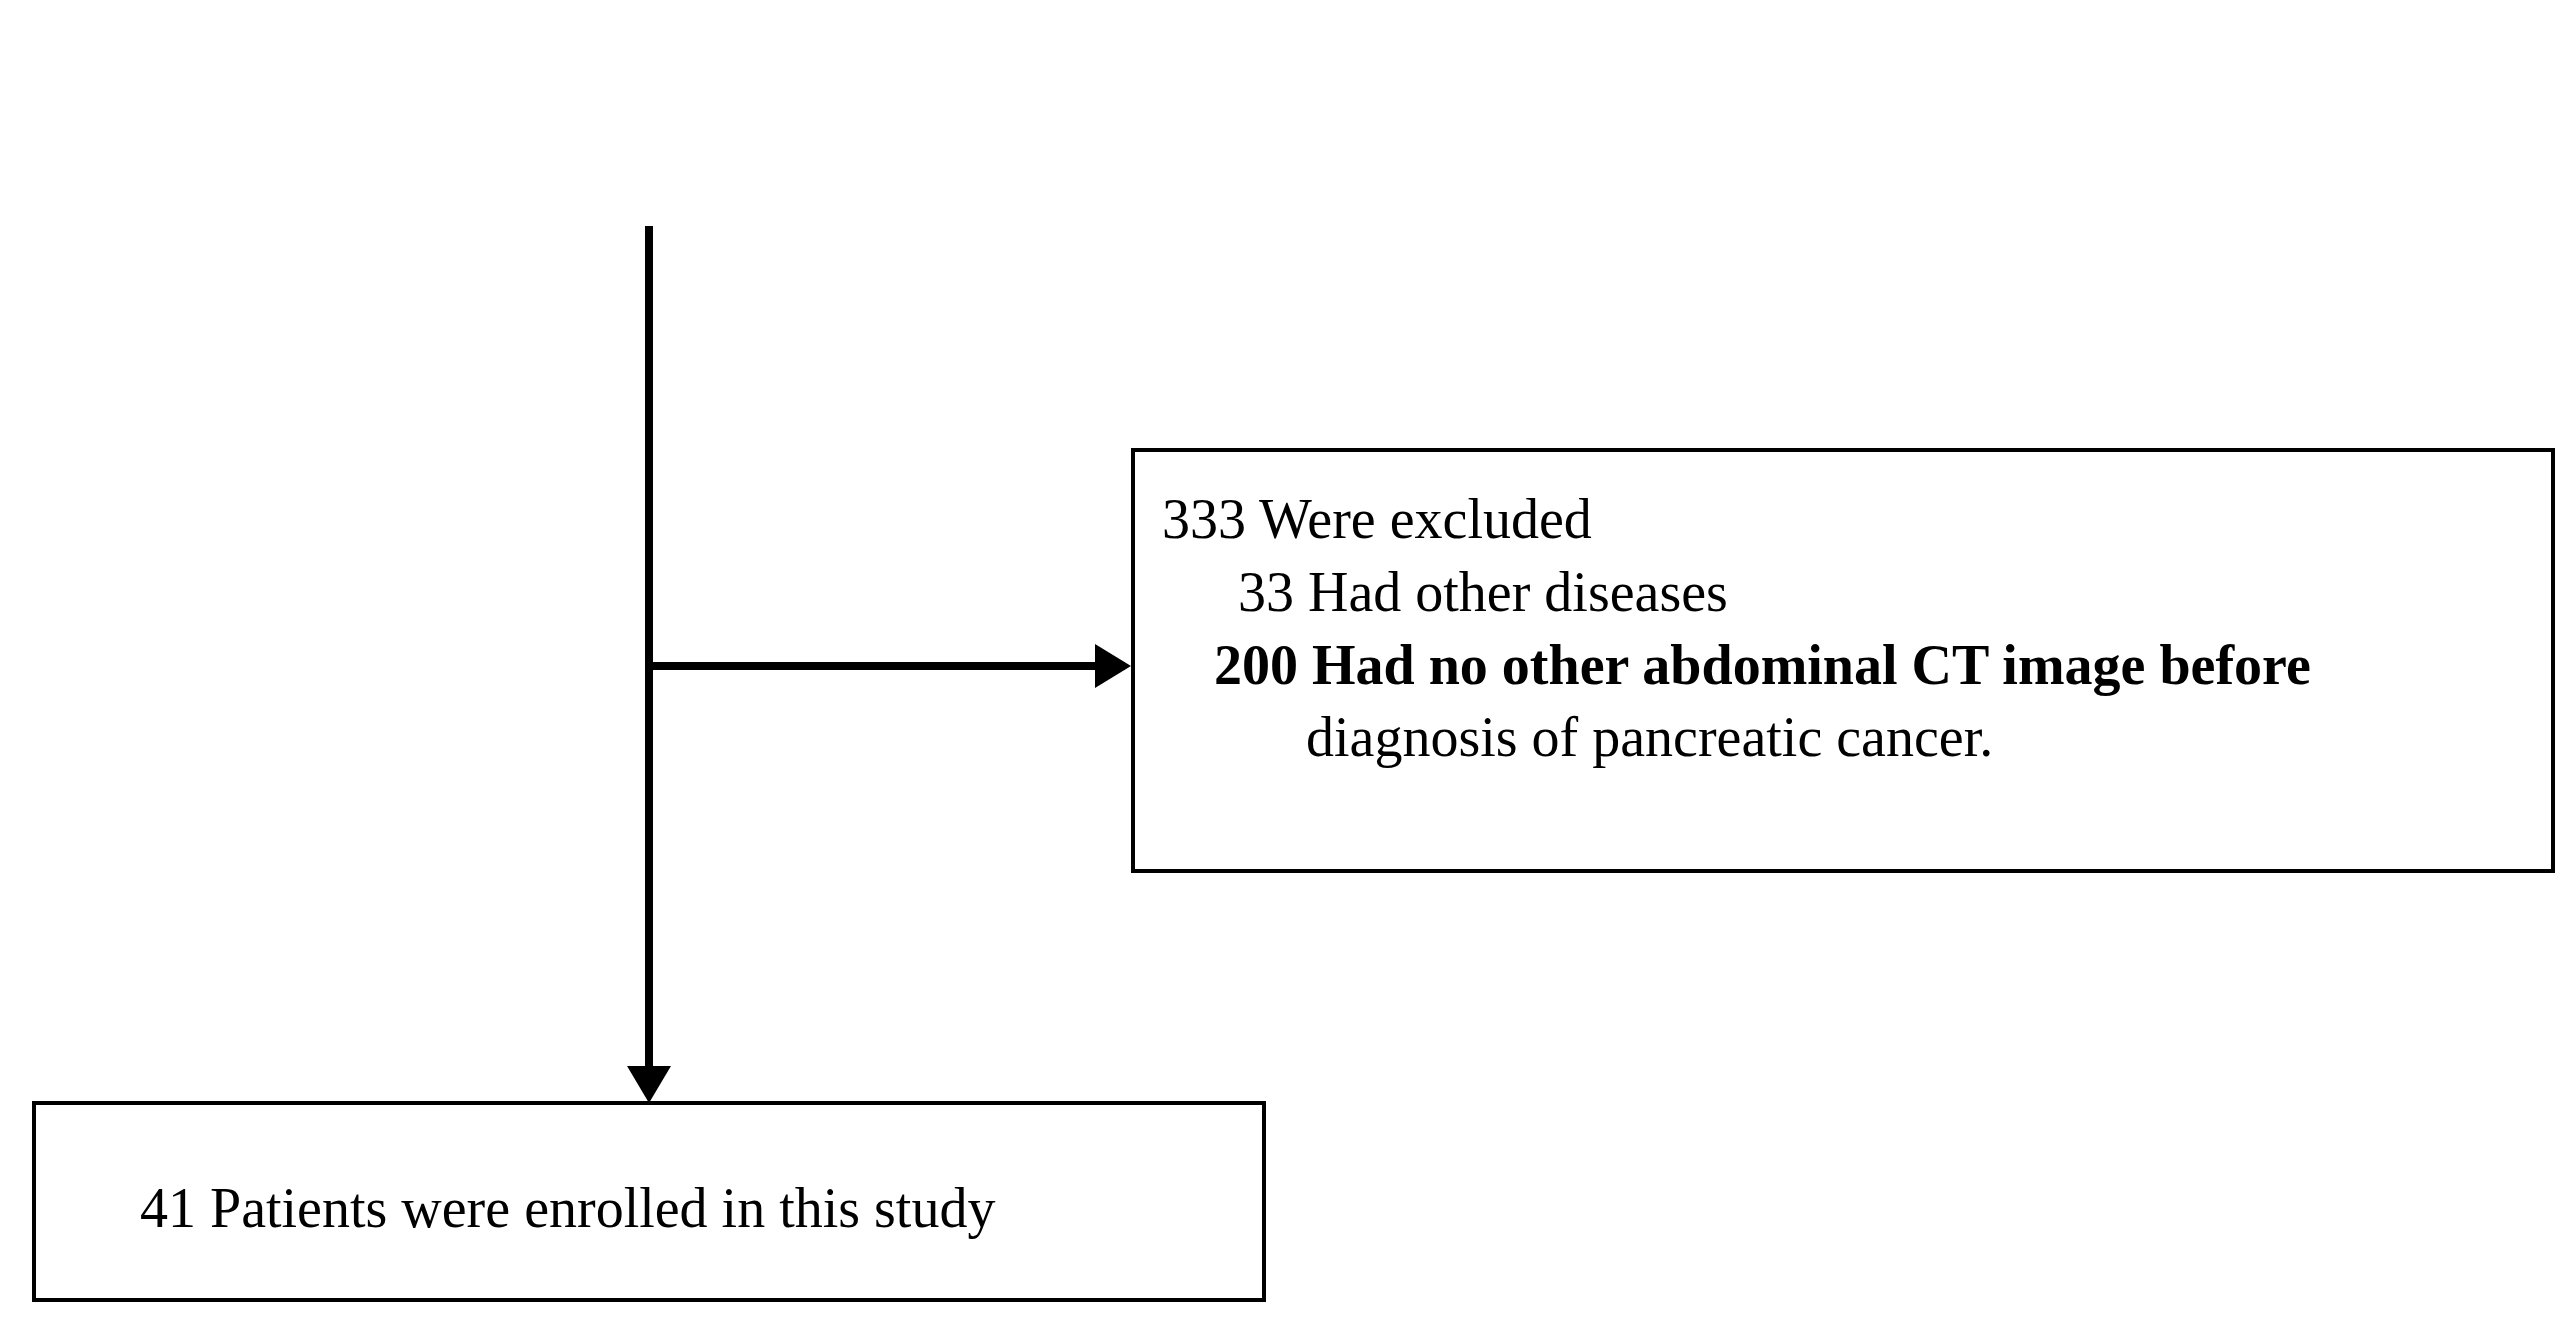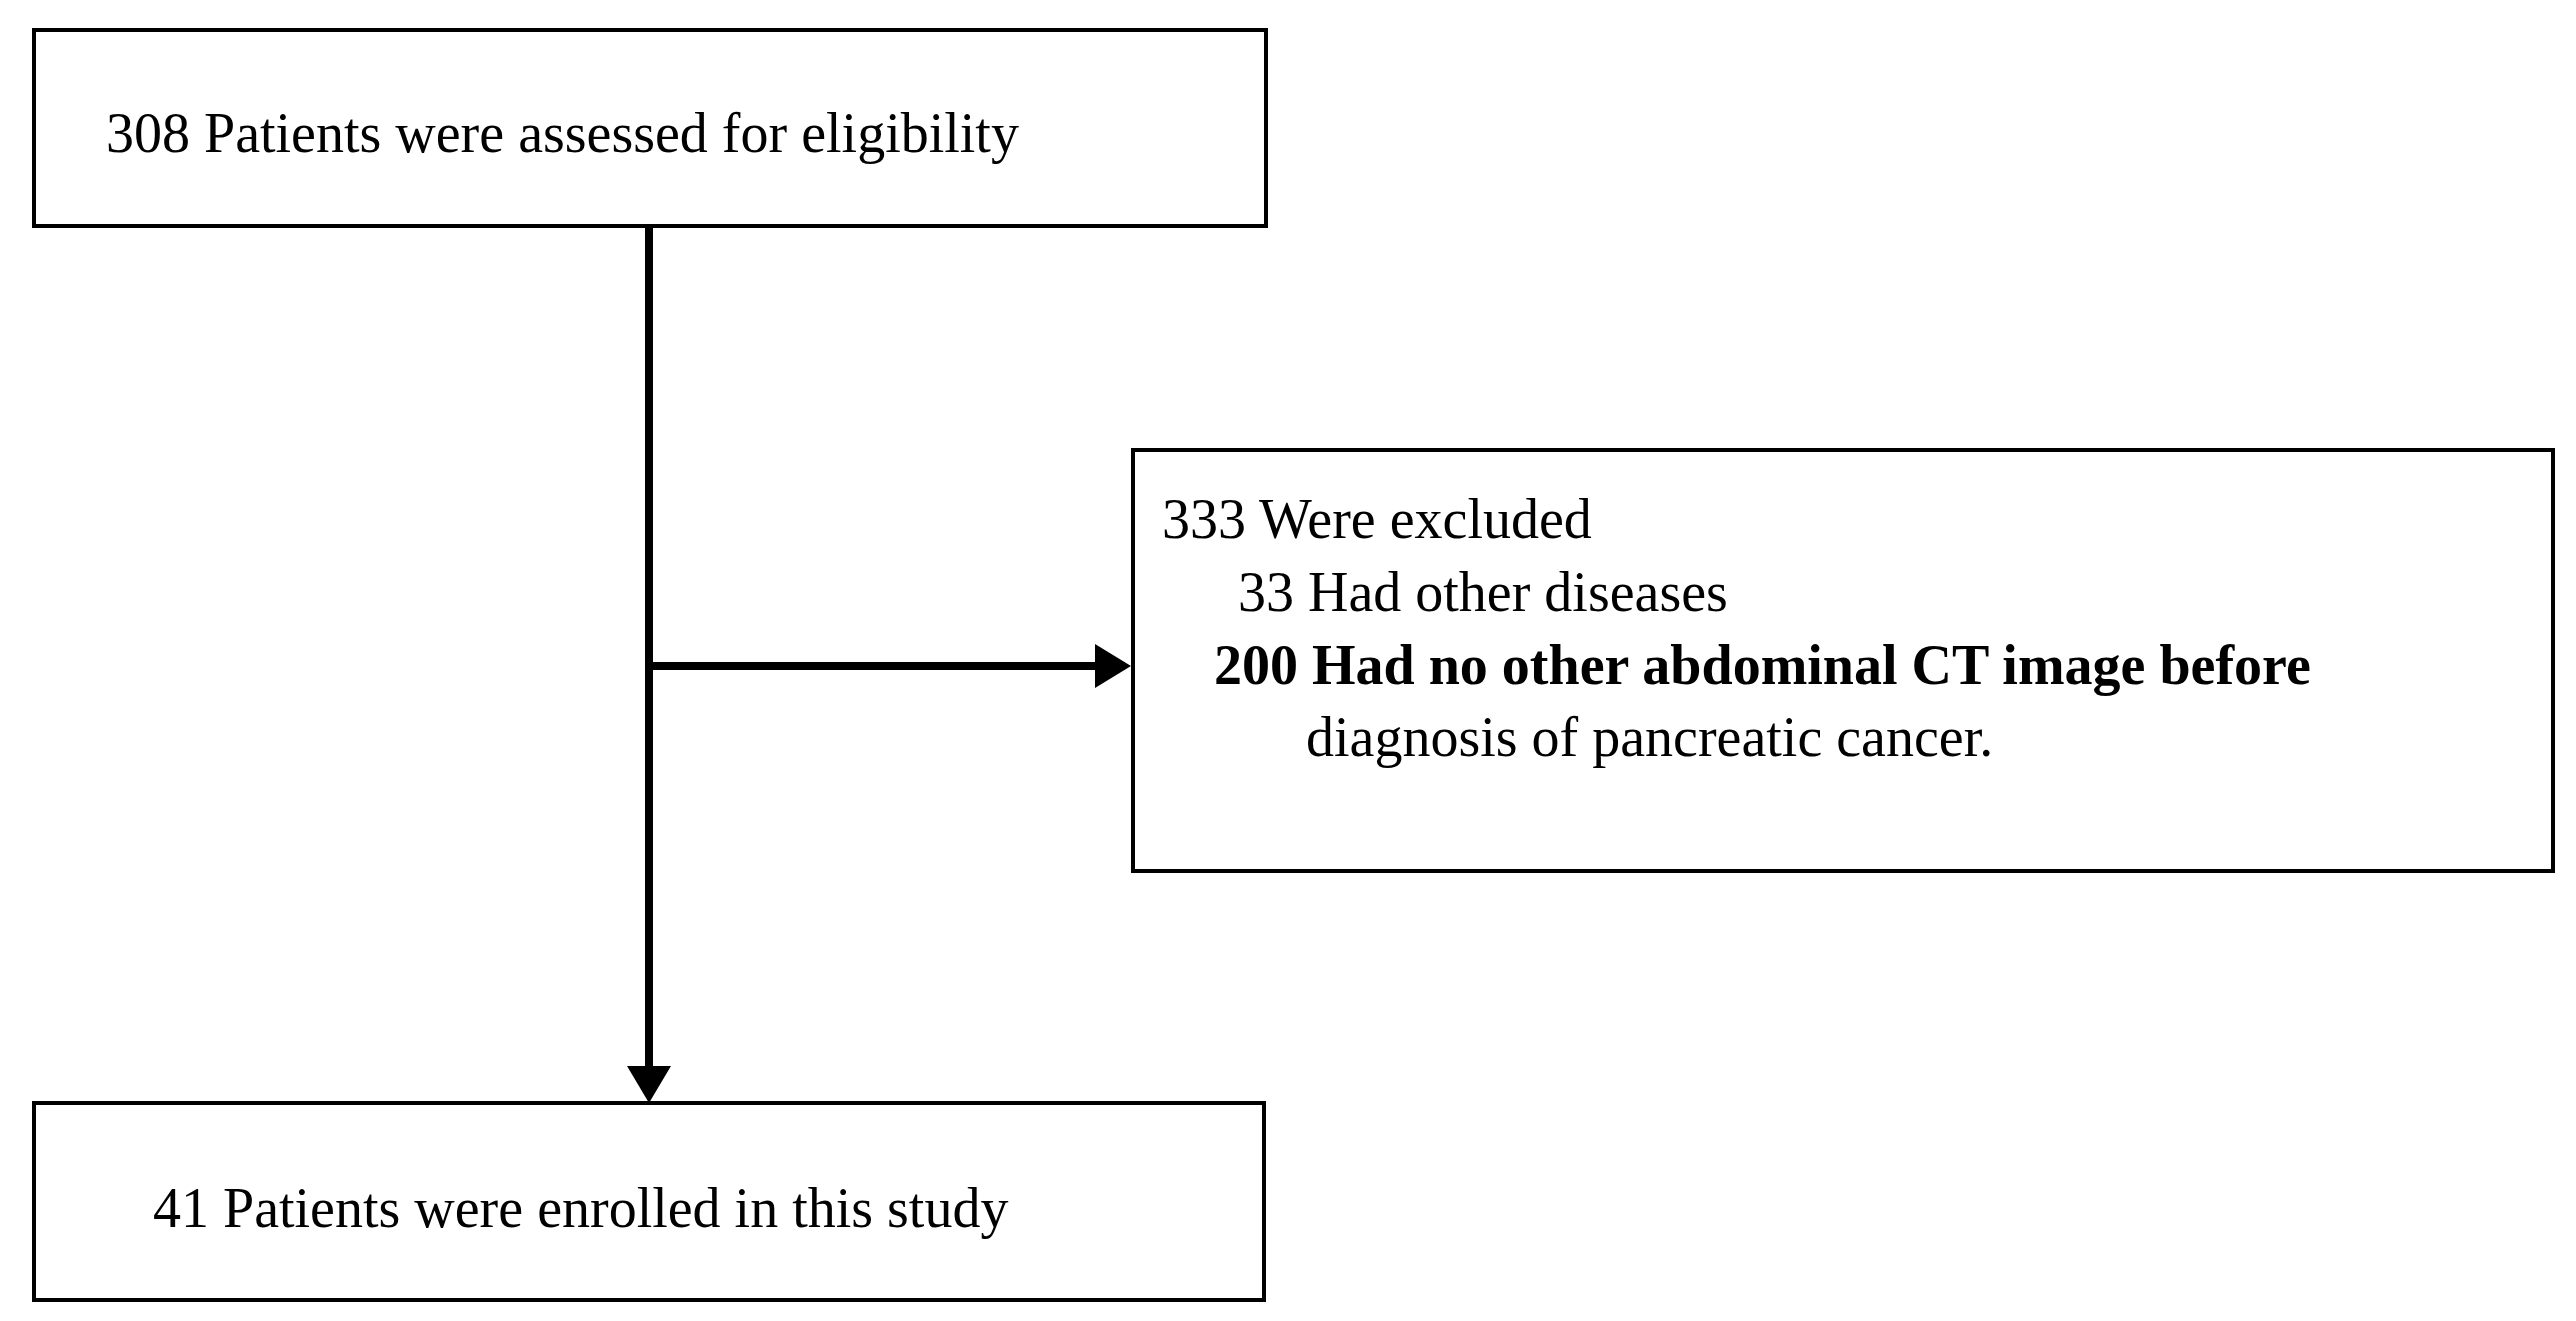--- a/index.html
+++ b/index.html
@@ -54,21 +54,21 @@
     white-space: nowrap;
     color: #000000;
   }
 
   #text-assessed {
     left: 70px;
     top: 68px;
   }
 
   #text-enrolled {
-    left: 117px;
+    left: 104px;
     top: 70px;
   }
 
   .excl-block {
     position: absolute;
     left: 27px;
     top: 31px;
     font-size: 56px;
     line-height: 1.30;
     color: #000000;
@@ -126,23 +126,20 @@
     border-left: 22.3px solid transparent;
     border-right: 22.3px solid transparent;
     border-top: 37px solid #000000;
   }
 </style>
 </head>
 <body>
 
 <div id="canvas">
 
-  <div class="flow-box" id="box-assessed">
-    <div class="box-text" id="text-assessed">308 Patients were assessed for eligibility</div>
-  </div>
 
   <div class="conn" id="spine-vertical"></div>
 
   <div class="conn" id="branch-horizontal"></div>
 
   <div class="arrowhead" id="arrowhead-right"></div>
 
   <div class="arrowhead" id="arrowhead-down"></div>
 
   <div class="flow-box" id="box-excluded">

